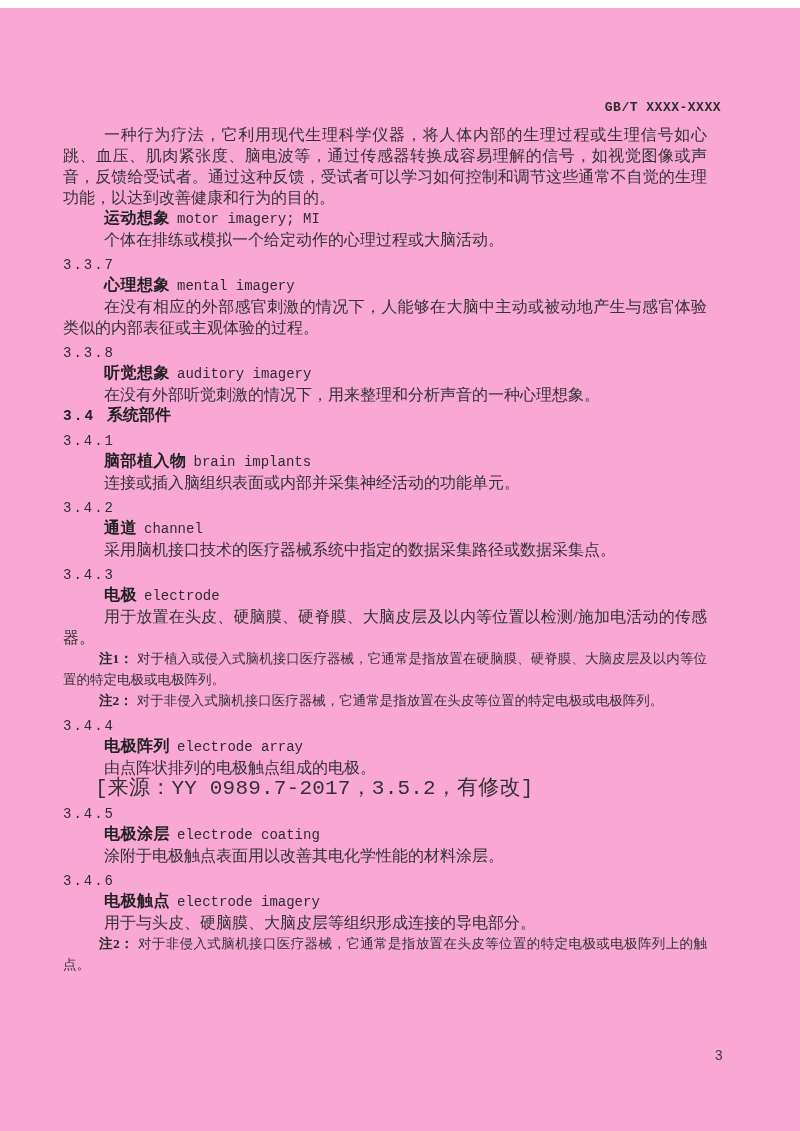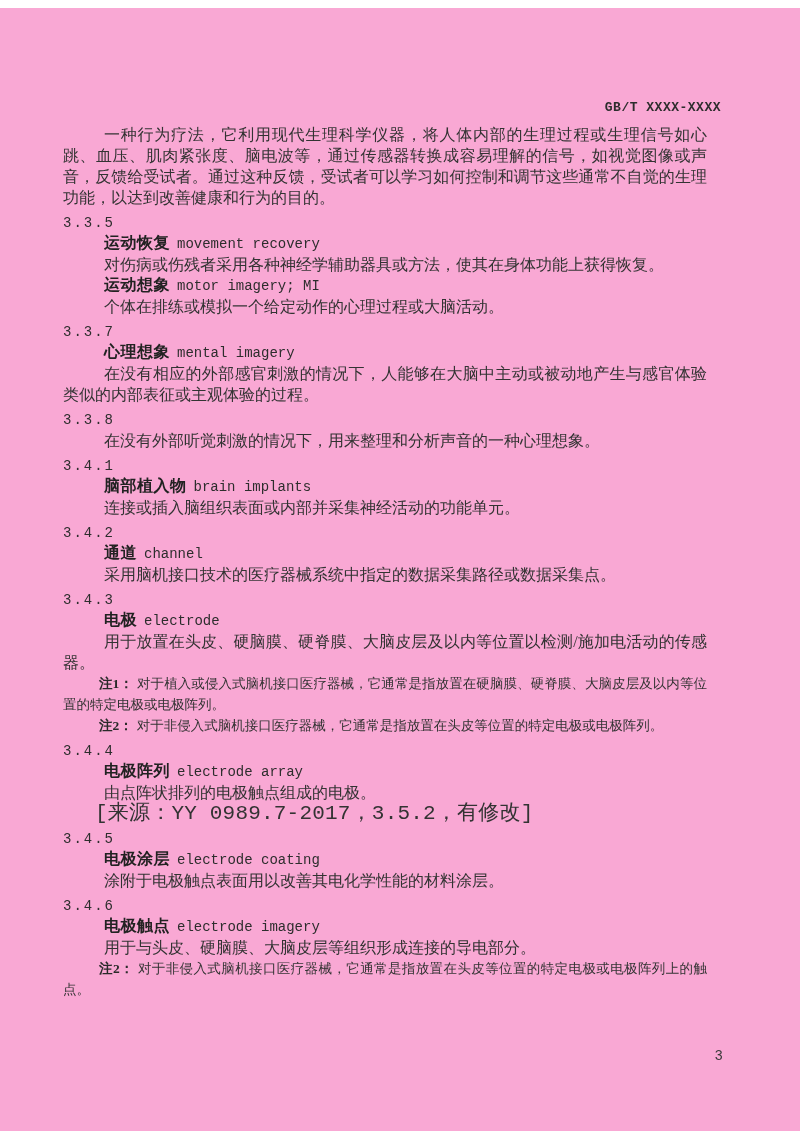--- a/index.html
+++ b/index.html
@@ -118,42 +118,39 @@
 <div class="page">
 
   <div class="header">
     <span>GB/T XXXX-XXXX</span>
   </div>
 
   <div class="content">
 
     <p class="para">一种行为疗法，它利用现代生理科学仪器，将人体内部的生理过程或生理信号如心跳、血压、肌肉紧张度、脑电波等，通过传感器转换成容易理解的信号，如视觉图像或声音，反馈给受试者。通过这种反馈，受试者可以学习如何控制和调节这些通常不自觉的生理功能，以达到改善健康和行为的目的。</p>
 
-    <div class="entry">
-      <p class="num">3.3.5</p>
-      <p class="term"><span class="zh">运动恢复</span><span class="en">movement recovery</span></p>
-      <p class="def">对伤病或伤残者采用各种神经学辅助器具或方法，使其在身体功能上获得恢复。</p>
-    </div>
 
     <div class="entry">
       <p class="term"><span class="zh">运动想象</span><span class="en">motor imagery; MI</span></p>
       <p class="def">个体在排练或模拟一个给定动作的心理过程或大脑活动。</p>
     </div>
 
     <div class="entry">
       <p class="num">3.3.7</p>
       <p class="term"><span class="zh">心理想象</span><span class="en">mental imagery</span></p>
       <p class="def">在没有相应的外部感官刺激的情况下，人能够在大脑中主动或被动地产生与感官体验类似的内部表征或主观体验的过程。</p>
     </div>
 
     <div class="entry">
       <p class="num">3.3.8</p>
+      <p class="term"><span class="zh">听觉想象</span><span class="en">auditory imagery</span></p>
       <p class="def">在没有外部听觉刺激的情况下，用来整理和分析声音的一种心理想象。</p>
     </div>
 
+    <p class="section-heading"><span class="sec-num">3.4</span><span>系统部件</span></p>
 
     <div class="entry">
       <p class="num">3.4.1</p>
       <p class="term"><span class="zh">脑部植入物</span><span class="en">brain implants</span></p>
       <p class="def">连接或插入脑组织表面或内部并采集神经活动的功能单元。</p>
     </div>
 
     <div class="entry">
       <p class="num">3.4.2</p>
       <p class="term"><span class="zh">通道</span><span class="en">channel</span></p>

